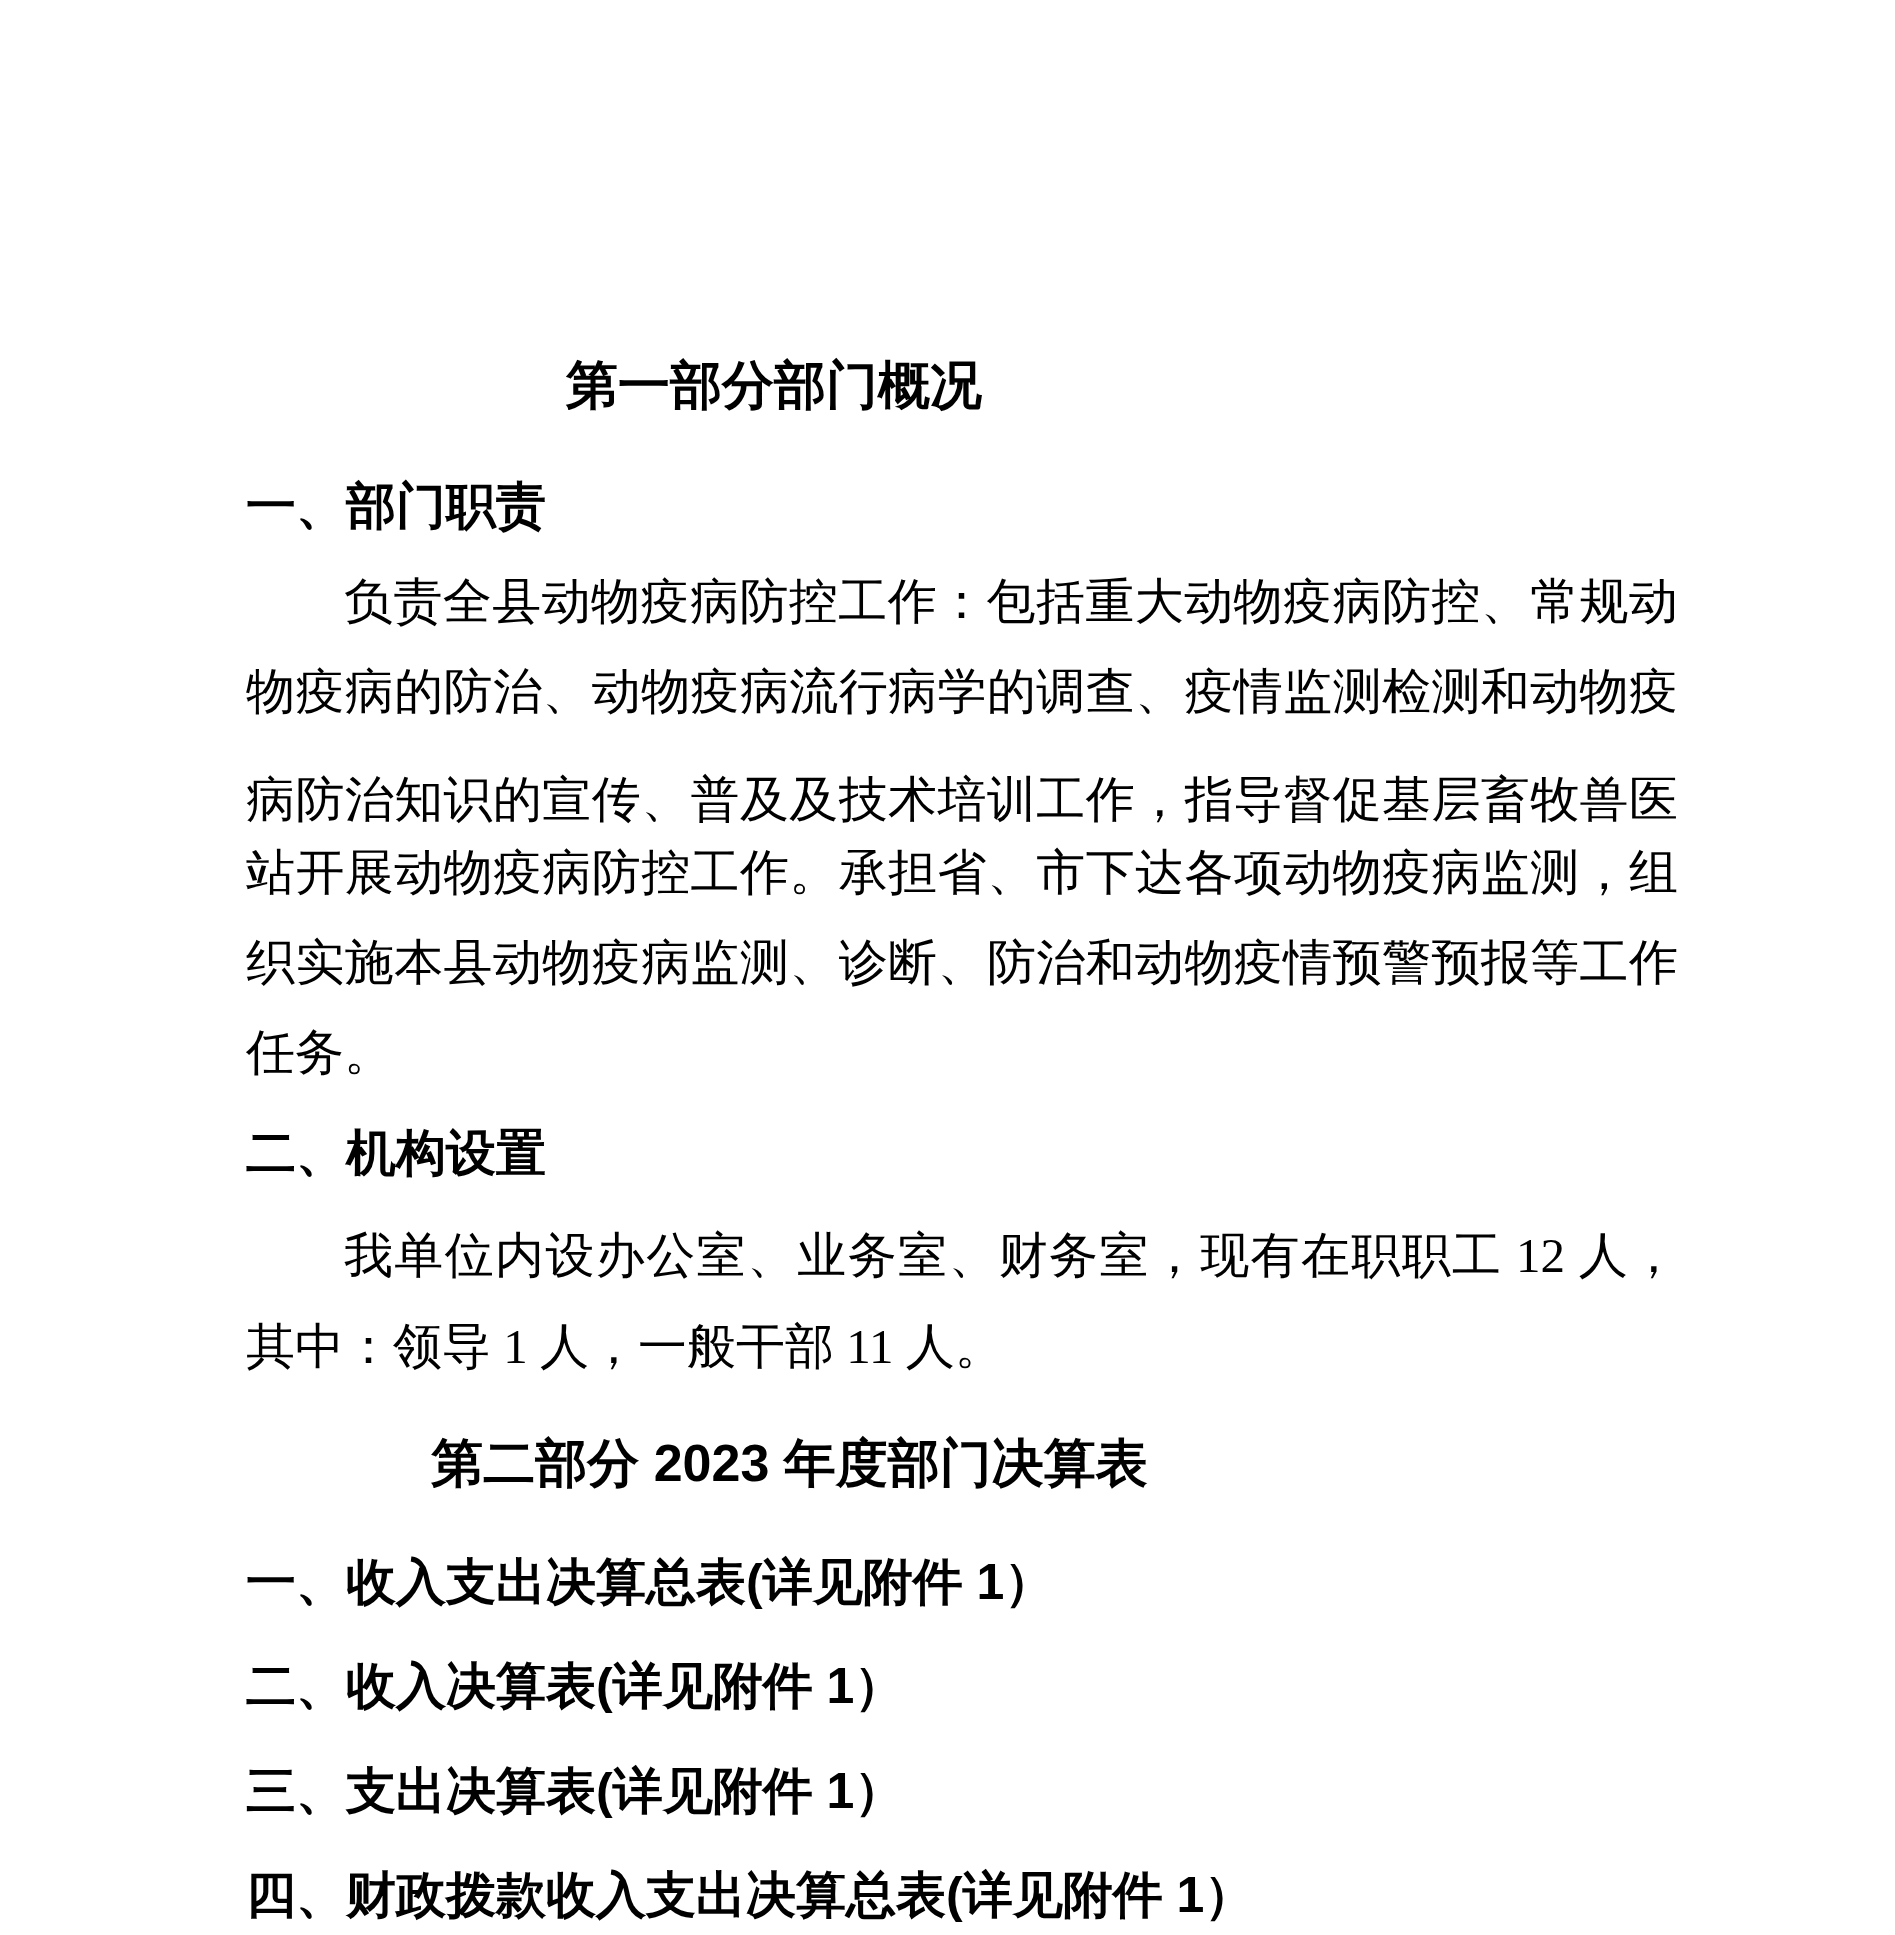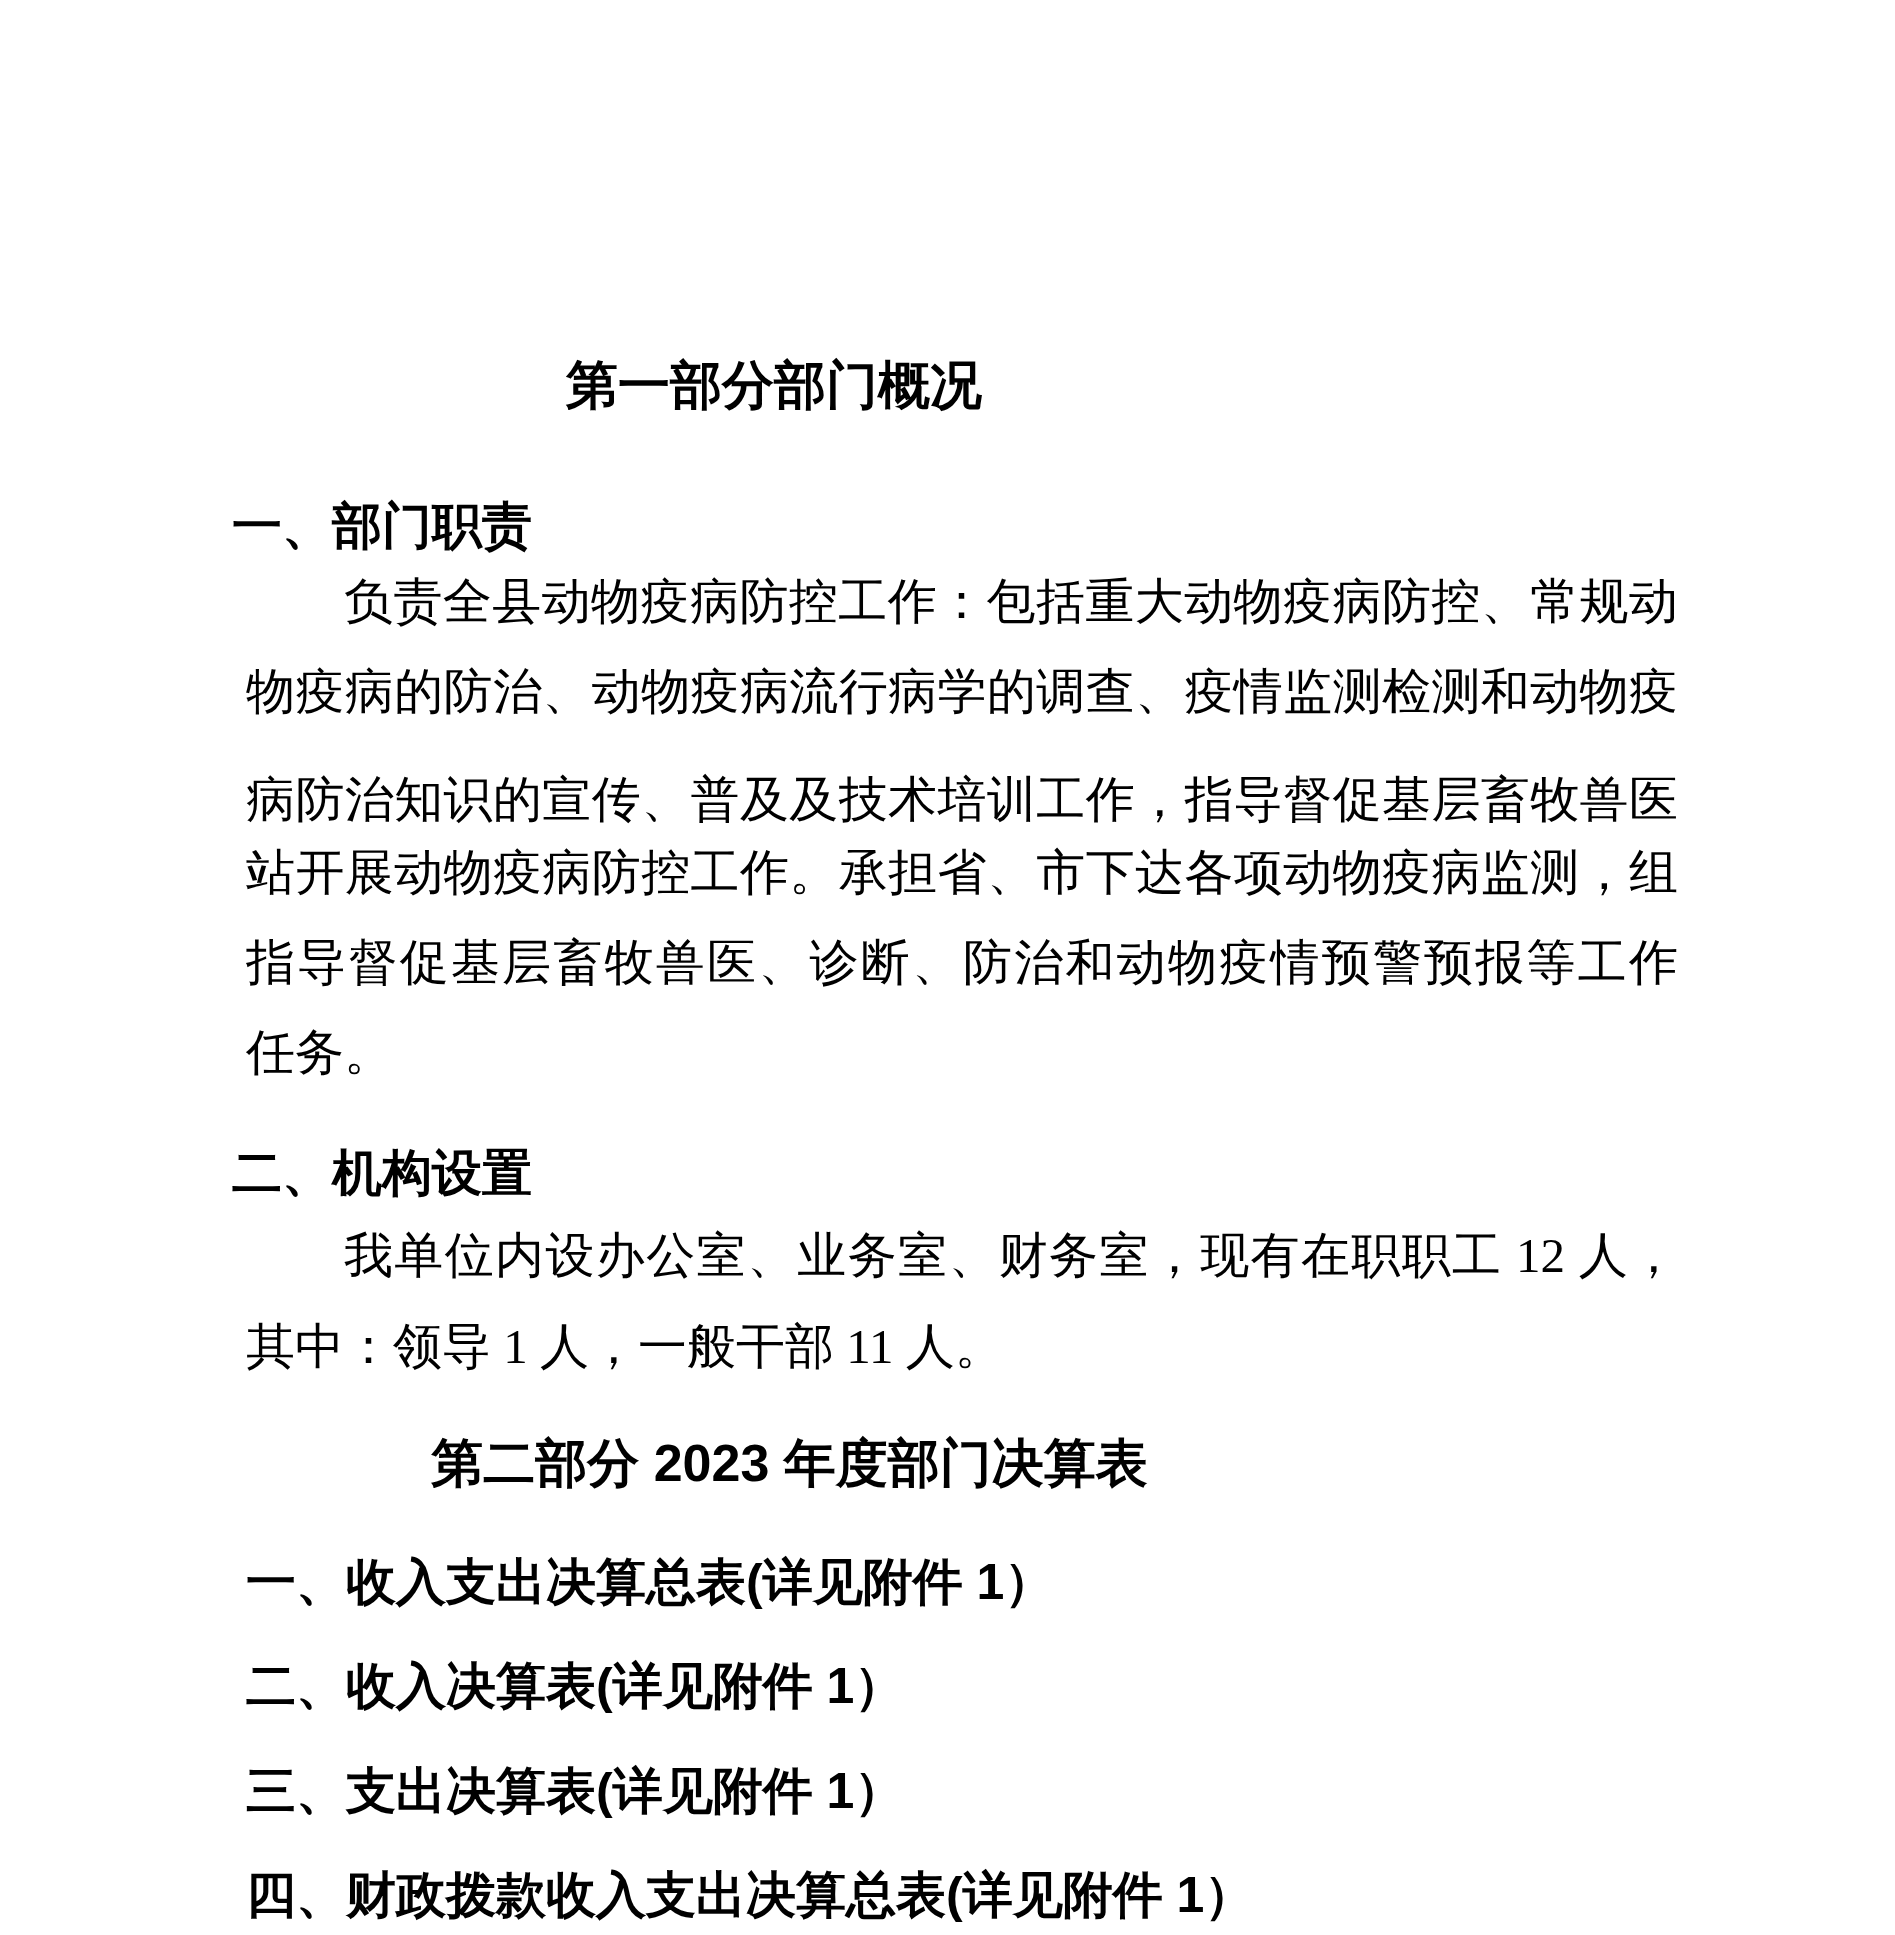--- a/index.html
+++ b/index.html
@@ -18,27 +18,26 @@
     width: 1548px;
     text-align: center;
     font-family: "Liberation Sans", sans-serif;
     font-weight: bold;
     font-size: 52px;
     line-height: 62px;
     white-space: pre;
   }
   .sub-heading {
     position: absolute;
-    left: 232px;
+    left: 246px;
     font-family: "Liberation Sans", sans-serif;
     font-weight: bold;
     font-size: 50px;
     line-height: 62px;
     white-space: pre;
-    margin-top: 20px;
   }
   .body-line {
     position: absolute;
     left: 246px;
     width: 1432px;
     font-family: "Liberation Serif", serif;
     font-size: 49px;
     line-height: 62px;
     text-align: justify;
     text-align-last: justify;
@@ -61,21 +60,21 @@
 <div class="page">
 
   <div class="center-title" style="top: 354px;">第一部分部门概况</div>
 
   <div class="sub-heading" style="top: 475px;">一、部门职责</div>
 
   <div class="body-line indent" style="top: 571px;">负责全县动物疫病防控工作：包括重大动物疫病防控、常规动</div>
   <div class="body-line" style="top: 661px;">物疫病的防治、动物疫病流行病学的调查、疫情监测检测和动物疫</div>
   <div class="body-line" style="top: 769px;">病防治知识的宣传、普及及技术培训工作，指导督促基层畜牧兽医</div>
   <div class="body-line" style="top: 842px;">站开展动物疫病防控工作。承担省、市下达各项动物疫病监测，组</div>
-  <div class="body-line" style="top: 932px;">指导督促基层畜牧兽医、诊断、防治和动物疫情预警预报等工作</div>
+  <div class="body-line" style="top: 932px;">织实施本县动物疫病监测、诊断、防治和动物疫情预警预报等工作</div>
   <div class="body-line last" style="top: 1022px;">任务。</div>
 
   <div class="sub-heading" style="top: 1122px;">二、机构设置</div>
 
   <div class="body-line indent" style="top: 1225px;">我单位内设办公室、业务室、财务室，现有在职职工 12 人，</div>
   <div class="body-line last" style="top: 1316px;">其中：领导 1 人，一般干部 11 人。</div>
 
   <div class="center-title" style="top: 1432px; padding-left: 31px;">第二部分 2023 年度部门决算表</div>
 
   <div class="list-item" style="top: 1551px;">一、收入支出决算总表(详见附件 1）</div>

